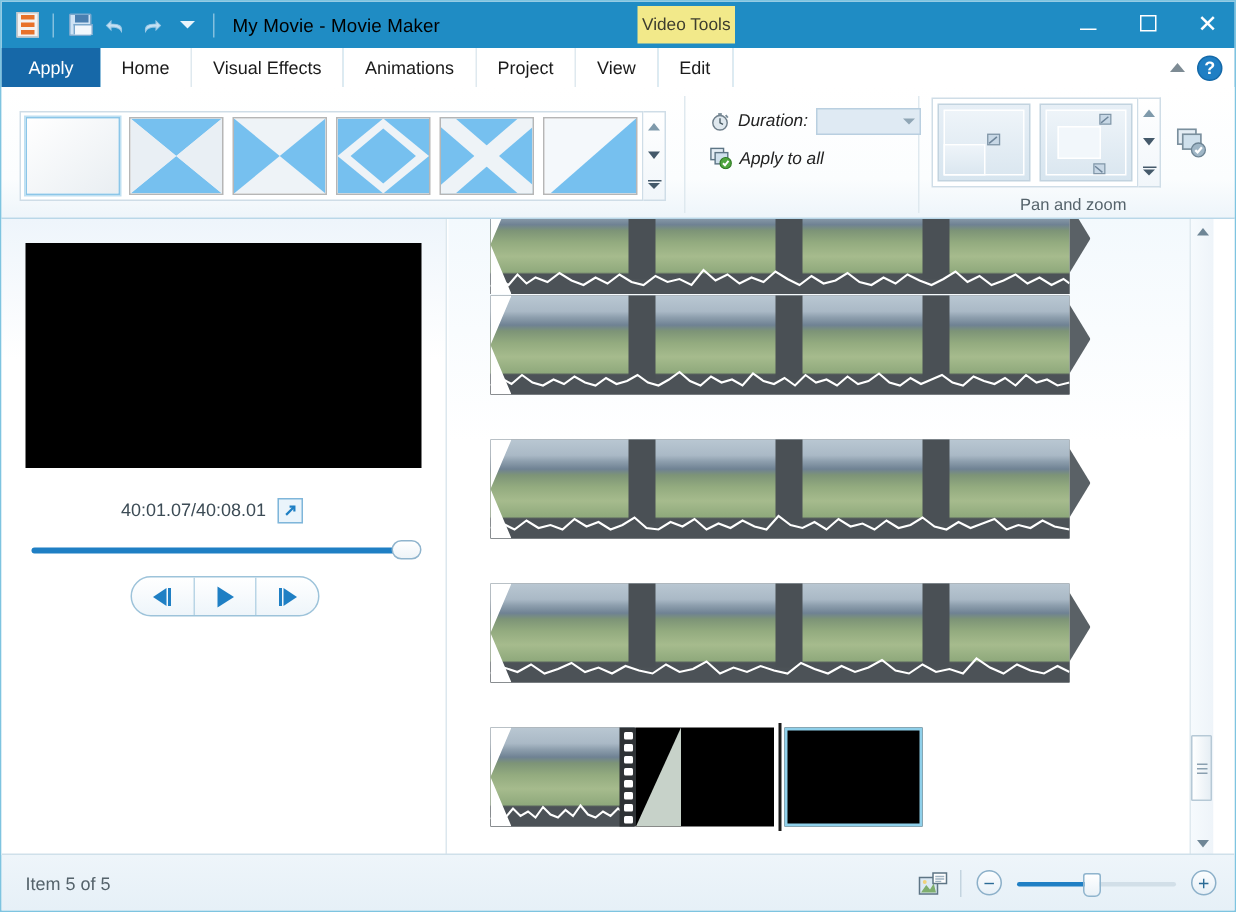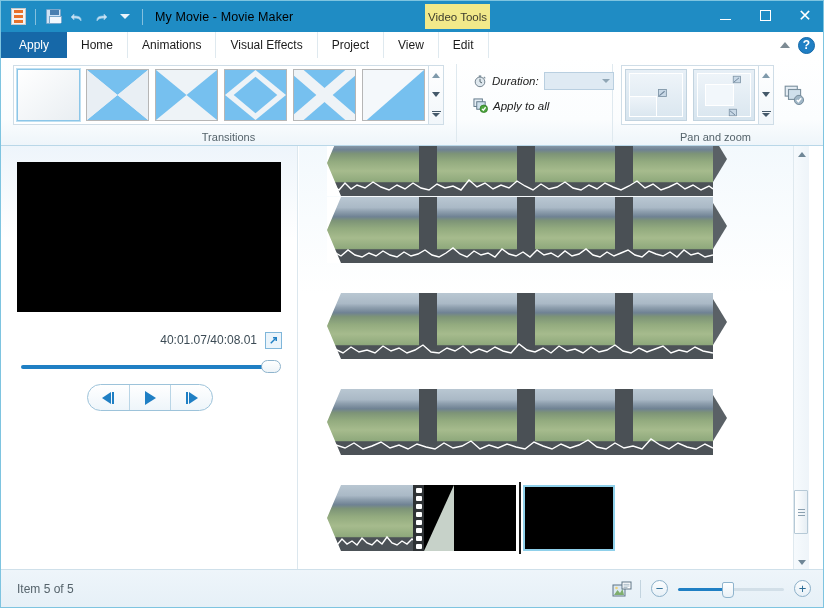--- a/index.html
+++ b/index.html
@@ -185,21 +185,21 @@
   .preview-pane {
     position:absolute; left:0; top:0; width:297px; height:424px;
     background: linear-gradient(180deg,#eef5fb 0%, #ffffff 22%, #ffffff 100%);
     border-right:1px solid #dce7ee;
   }
   .video-black {
     position:absolute; left:16px; top:16px; width:264px; height:150px; background:#000;
   }
   .time-row {
     position:absolute; left:0; top:182px; width:297px; height:24px;
-    display:flex; align-items:center; justify-content:flex-end; padding-right:16px; gap:8px;
+    display:flex; align-items:center; justify-content:center; padding-right:16px; gap:8px;
   }
   .time-text { font-size:12px; color:#3c4b55; }
   .expand-btn {
     width:17px;height:17px;border:1px solid #7fb6da; background:#eaf4fb;
     display:flex;align-items:center;justify-content:center;
   }
   .seek-wrap {
     position:absolute; left:20px; top:214px; width:258px; height:14px;
   }
   .seek-track {
@@ -360,22 +360,22 @@
       <div class="wc">
           <span class="close-glyph">✕</span>
         </div>
     </div>
   </div>
   <div class="ctx-tab-label">Video Tools</div>
 
   <div class="tabstrip">
     <div class="tab file">Apply</div>
     <div class="tab inactive">Home</div>
+    <div class="tab inactive">Visual Effects</div>
     <div class="tab active">Animations</div>
-    <div class="tab inactive">Visual Effects</div>
     <div class="tab inactive">Project</div>
     <div class="tab inactive">View</div>
     <div class="tab inactive">Edit</div>
     <div class="tab-fill"></div>
   </div>
   <div class="ribbon-right">
     <div class="collapse-caret"></div>
     <div class="help-btn">?</div>
   </div>
 
@@ -434,21 +434,20 @@
         </div>
         <div class="gal-scroll">
           <div class="sc-up"></div>
           <div class="sc-dn"></div>
           <div class="sc-more">
             <span class="bar"></span>
             <span style="width:0;height:0;border-left:4px solid transparent;border-right:4px solid transparent;border-top:4px solid #44596a;"></span>
           </div>
         </div>
       </div>
-      <div class="rgroup-title">Transitions</div>
     </div>
 
     <div class="group-sep"></div>
 
     <div class="rgroup" style="width:155px;">
       <div class="rgroup-body" style="align-items:flex-start;">
         <div class="dur-col">
           <div class="dur-row">
             <svg class="clock-icon" viewBox="0 0 16 16">
               <circle cx="8" cy="9" r="5.5" fill="#dfe8ee" stroke="#6e7e8a" stroke-width="1.1"></circle>

